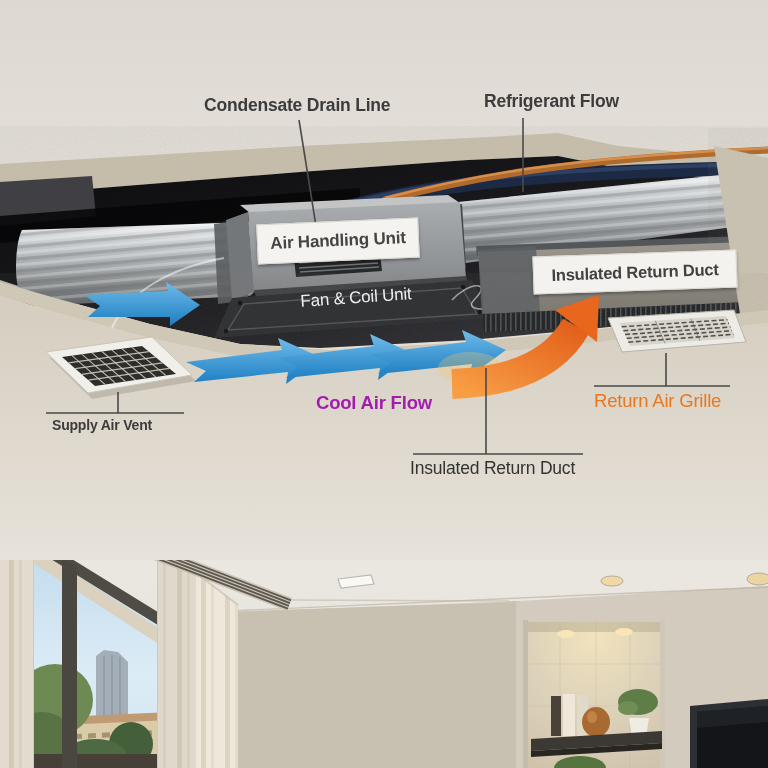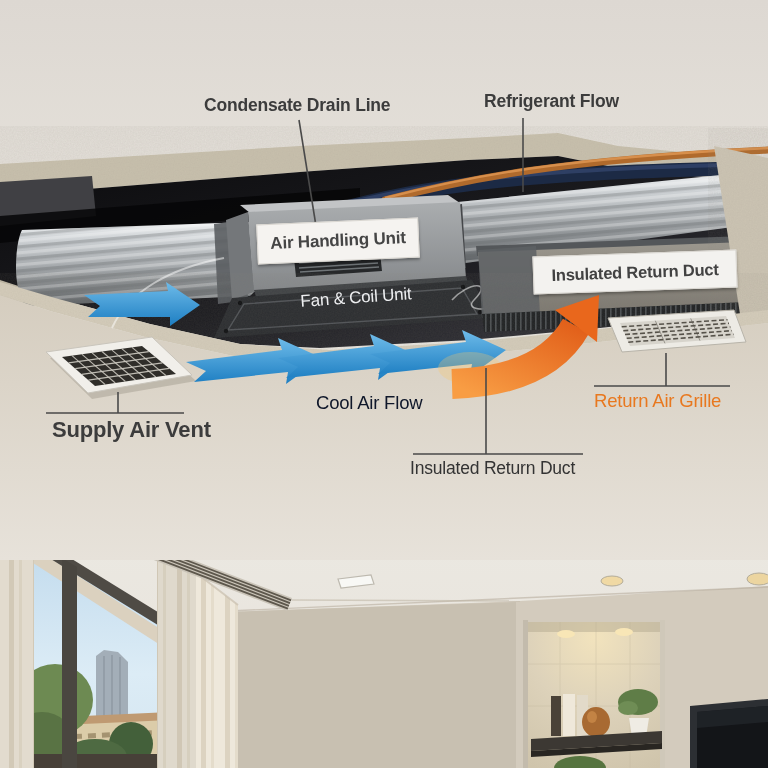--- a/index.html
+++ b/index.html
@@ -12,23 +12,23 @@
   #lbl-condensate{left:204px;top:95px;width:194px;}
   #lbl-refrigerant{left:484px;top:91px;width:160px;}
   #lbl-ahu-plate{left:257px;top:221px;width:160px;height:38px;line-height:38px;
       background:#f5f3f0;border:1px solid #d9d6d0;box-shadow:0 2px 3px rgba(0,0,0,.35);
       transform:rotate(-2.5deg);font-size:17px;color:#454545;text-align:center;}
   #lbl-fancoil{left:276px;top:288px;width:160px;transform:rotate(-4deg);
       color:#edeef0;font-size:17px;text-align:center;font-weight:500;}
   #lbl-ird-plate{left:533px;top:253px;width:202px;height:36px;line-height:36px;
       background:#f3f2ef;border:1px solid #d9d6d0;box-shadow:0 2px 3px rgba(0,0,0,.3);
       transform:rotate(-2deg);font-size:16.5px;color:#424242;text-align:center;}
-  #lbl-cool{left:316px;top:392px;font-size:18.5px;font-weight:400;color:#0f172a;}
+  #lbl-cool{left:316px;top:392px;font-size:18.5px;font-weight:700;color:#a21caf;}
   #lbl-return-grille{left:594px;top:390px;font-size:18.5px;font-weight:400;color:#e8781f;}
-  #lbl-supply{left:52px;top:417px;font-size:22px;}
+  #lbl-supply{left:52px;top:417px;font-size:14px;}
   #lbl-ird-caption{left:410px;top:458px;font-weight:500;font-size:17.5px;color:#333;}
 </style>
 </head>
 <body>
 
 <div id="stage">
 
 <svg id="scene" width="768" height="768" viewBox="0 0 768 768">
   <defs>
     <linearGradient id="g-wall" x1="0" y1="0" x2="0" y2="1">

